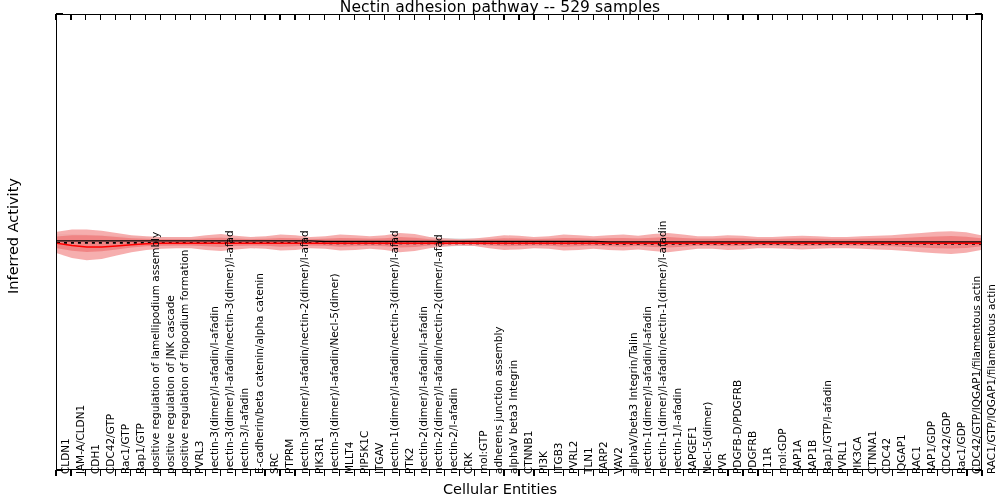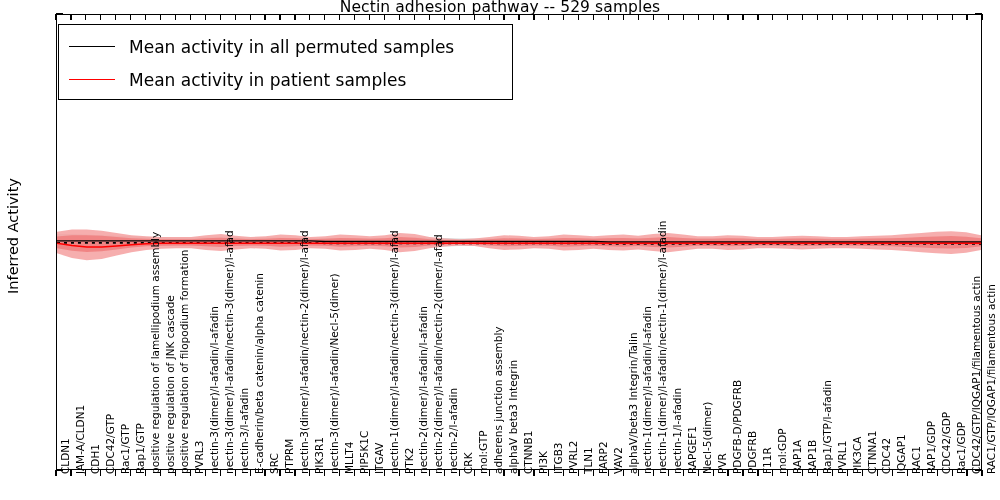--- a/index.html
+++ b/index.html
@@ -284,25 +284,16 @@
       <div class="xlab" style="left: 866.516px; top: 474px;">CTNNA1</div>
       <div class="xlab" style="left: 881.452px; top: 474px;">CDC42</div>
       <div class="xlab" style="left: 896.387px; top: 474px;">IQGAP1</div>
       <div class="xlab" style="left: 911.323px; top: 474px;">RAC1</div>
       <div class="xlab" style="left: 926.258px; top: 474px;">RAP1/GDP</div>
       <div class="xlab" style="left: 941.194px; top: 474px;">CDC42/GDP</div>
       <div class="xlab" style="left: 956.129px; top: 474px;">Rac1/GDP</div>
       <div class="xlab" style="left: 971.065px; top: 474px;">CDC42/GTP/IQGAP1/filamentous actin</div>
       <div class="xlab" style="left: 986px; top: 474px;">RAC1/GTP/IQGAP1/filamentous actin</div>
     </div>
-
-  <div id="legend">
-    <div class="legend-row">
-      <span class="legend-swatch"></span>
-      <span class="legend-text">Mean activity in all permuted samples</span>
-    </div>
-    <div class="legend-row">
-      <span class="legend-swatch red"></span>
-      <span class="legend-text">Mean activity in patient samples</span>
-    </div>
-  </div>
+  <div id="xlabel">Cellular Entities</div>
+
 
 </div>
 
 </body></html>

